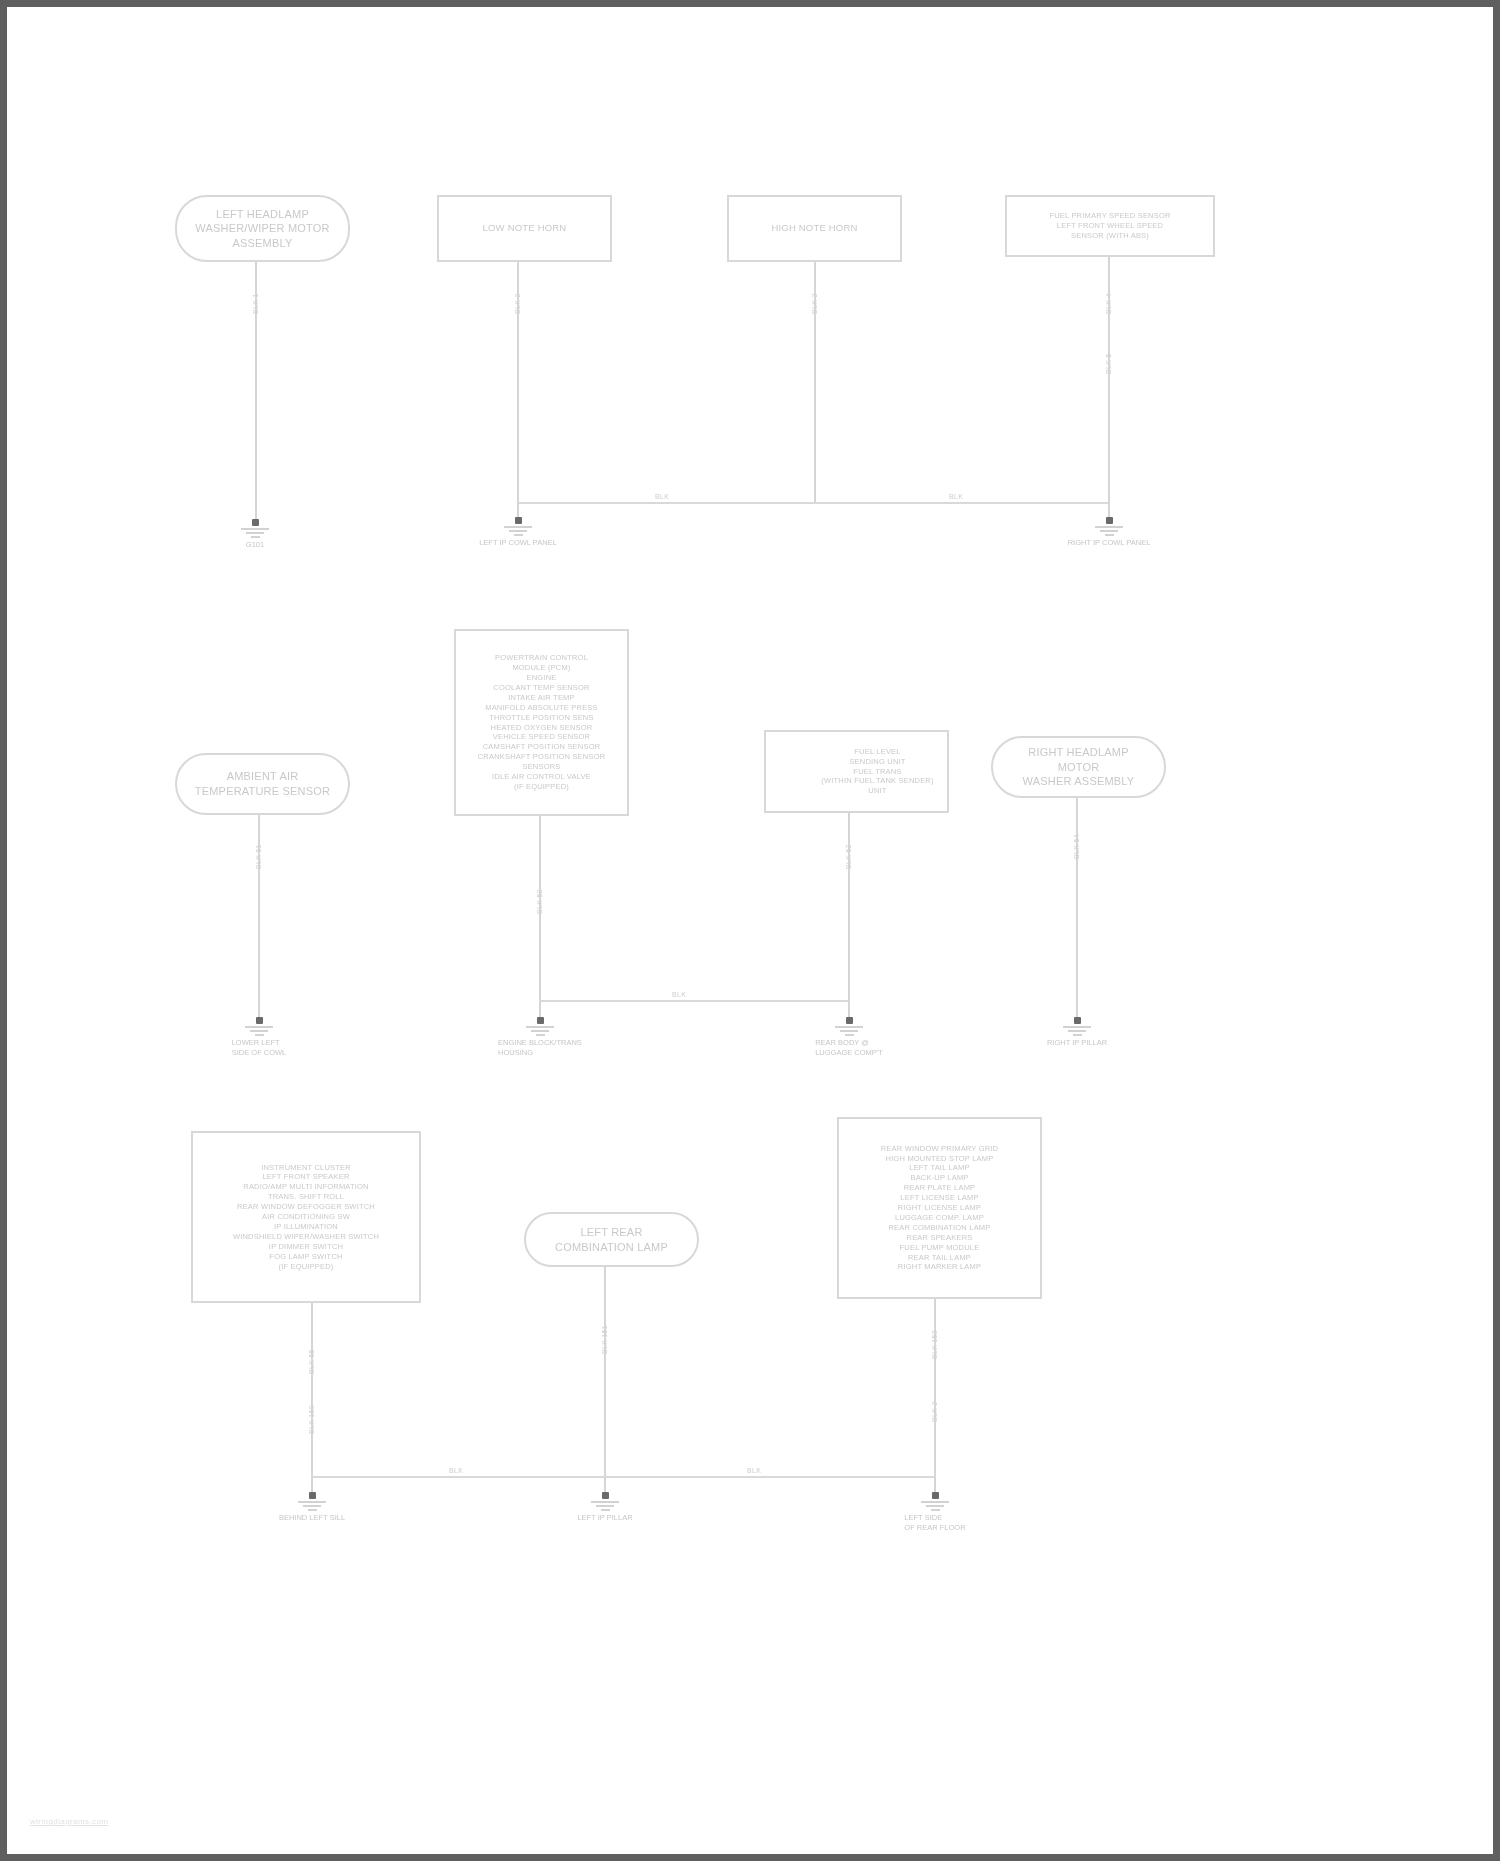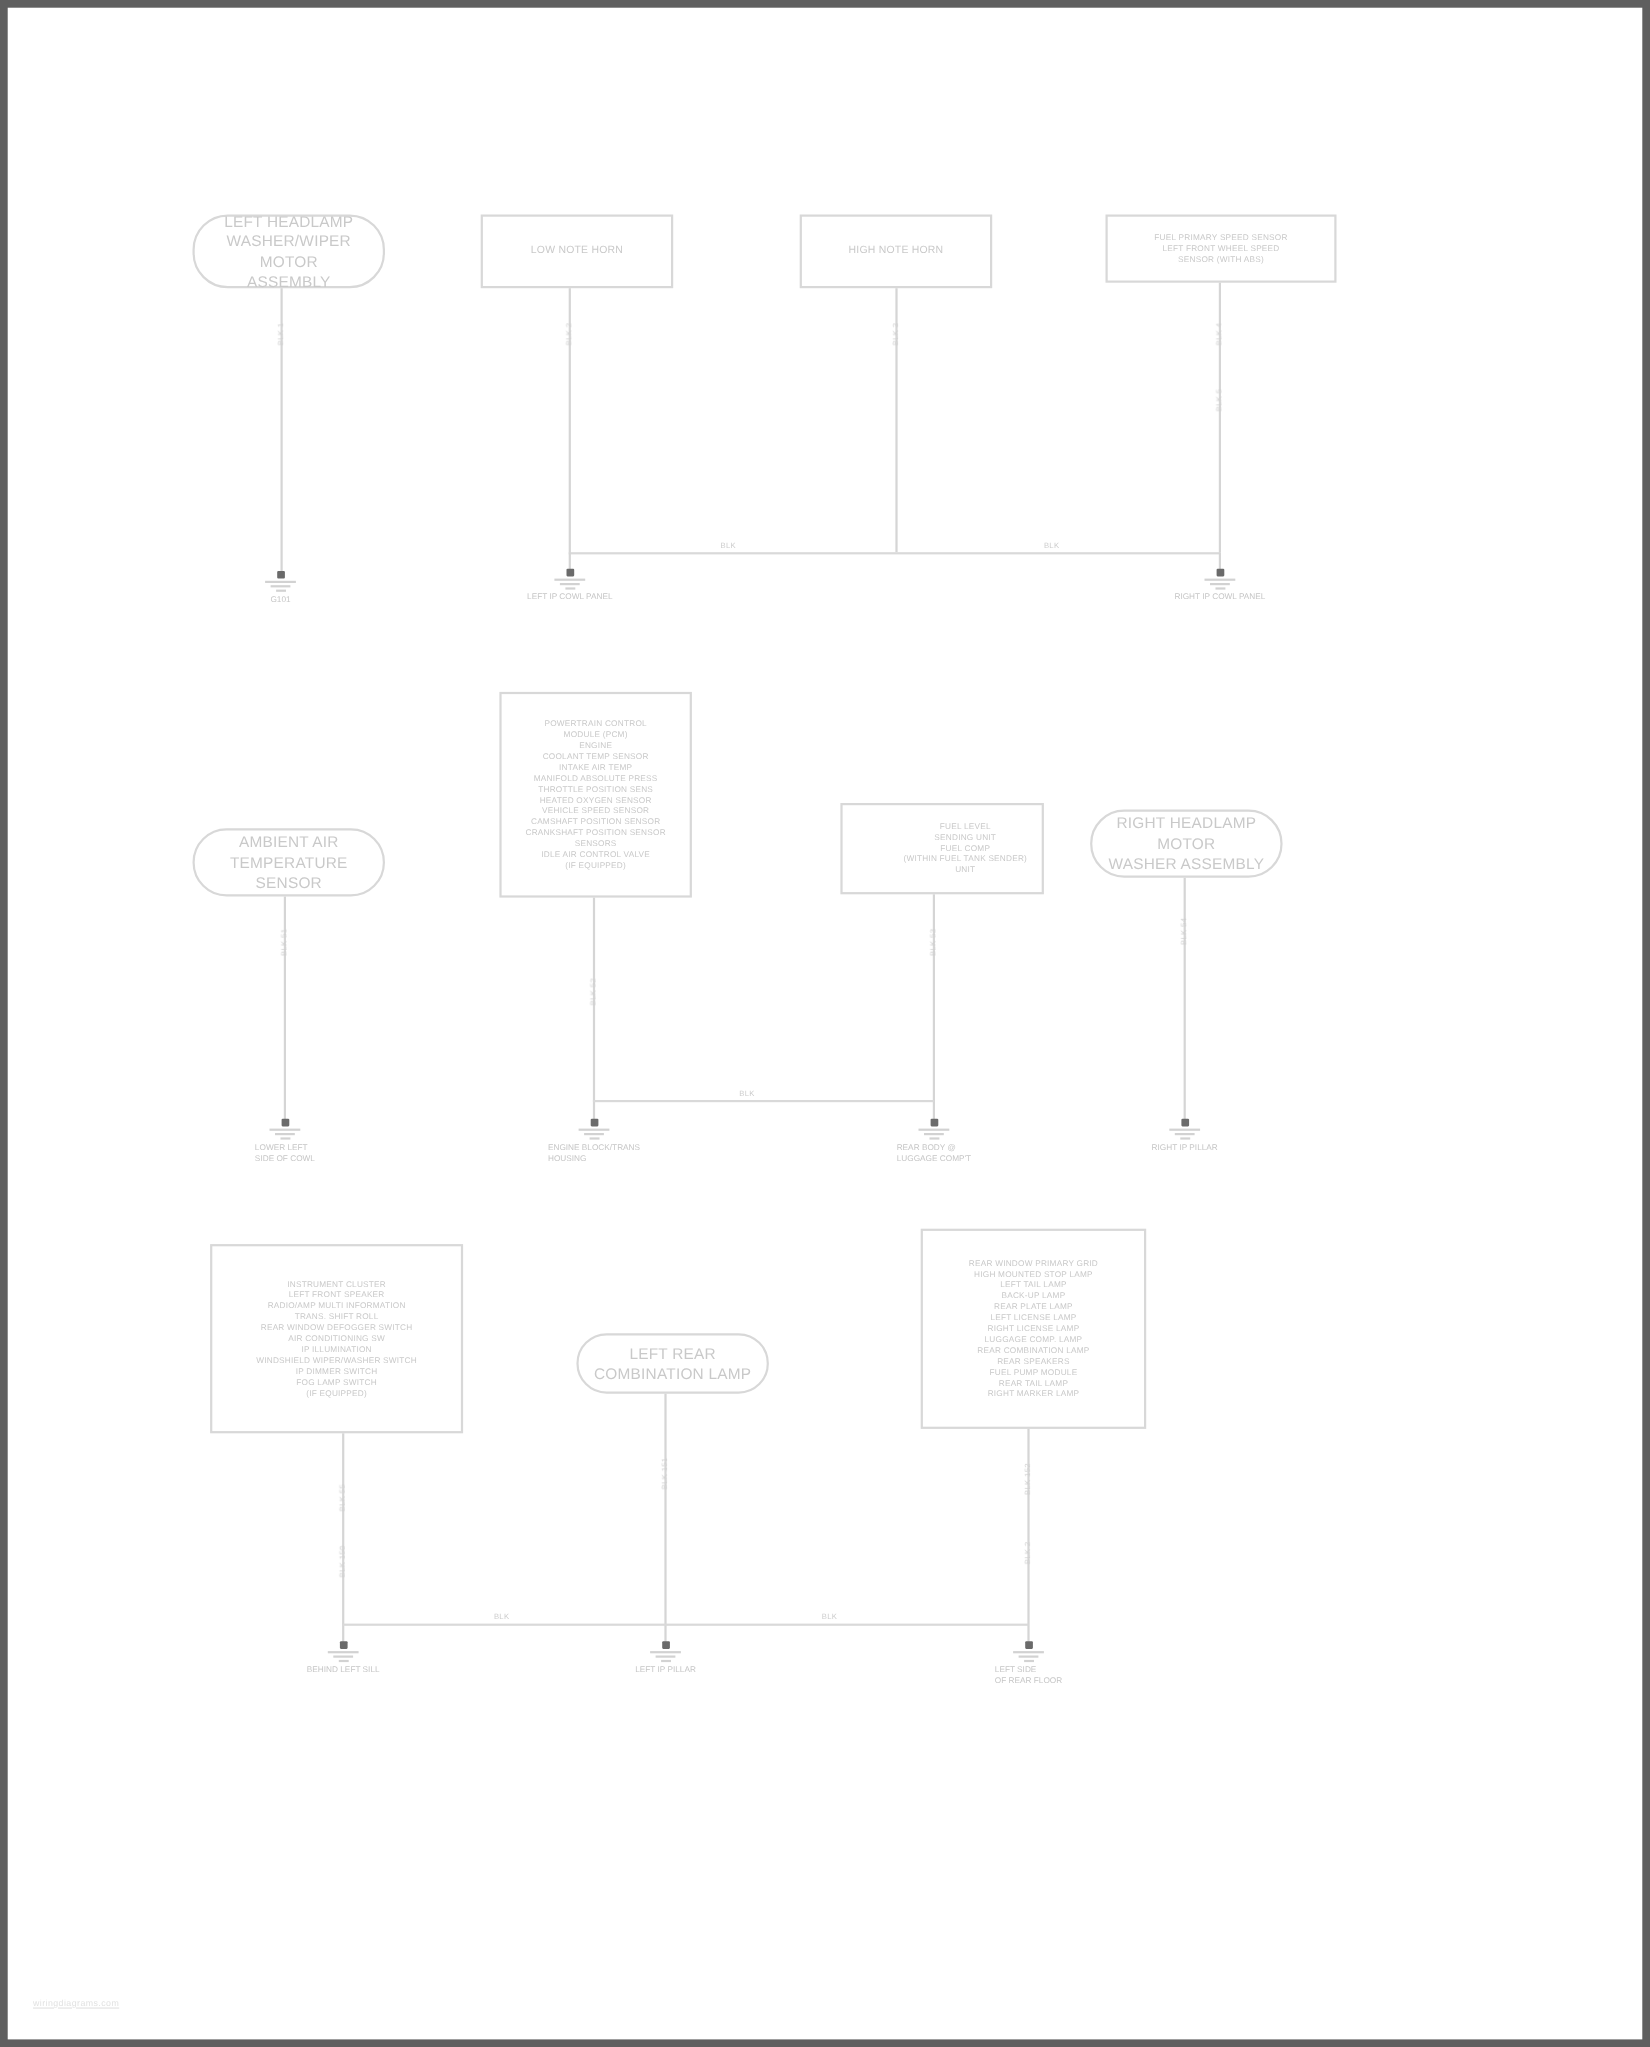--- a/index.html
+++ b/index.html
@@ -31,21 +31,21 @@
     display:flex;align-items:center;justify-content:center;
     text-align:center;
     color:#c9c9c9;
     line-height:1.32;
     padding:4px 6px;
     letter-spacing:.2px;
     filter:blur(0.45px);
   }
   .cbox .txt{display:block;width:100%;}
   .s7{font-size:7.5px;}
-  .s8{font-size:14px;border-radius:32px;}
+  .s8{font-size:11px;border-radius:32px;}
   .s9{font-size:9.5px;}
   
   .vwire{
     position:absolute;width:2px;background:#d5d5d5;
   }
   .hwire{
     position:absolute;height:2px;background:#d9d9d9;
   }
   
   .wlabel{
@@ -211,21 +211,21 @@
             <div>(IF EQUIPPED)</div>
           </span>
       </div>
       <div class="vwire" style="left:525px;top:802px;height:203px;"></div>
       <div class="wlabel" style="left:522px;top:900px;">BLK  52</div>
 
       <div class="cbox s7" style="left:750px;top:716px;width:185px;height:83px;padding-left:48px;">
         <span class="txt">
             <div>FUEL  LEVEL</div>
             <div>SENDING  UNIT</div>
-            <div>FUEL  COMP</div>
+            <div>FUEL  TRANS</div>
             <div>(WITHIN  FUEL  TANK  SENDER)</div>
             <div>UNIT</div>
           </span>
       </div>
       <div class="vwire" style="left:834px;top:799px;height:206px;"></div>
       <div class="wlabel" style="left:831px;top:855px;">BLK  53</div>
 
       <div class="hwire" style="left:525px;top:986px;width:310px;"></div>
       <div class="buslabel" style="left:655px;top:976px;">BLK</div>
 

